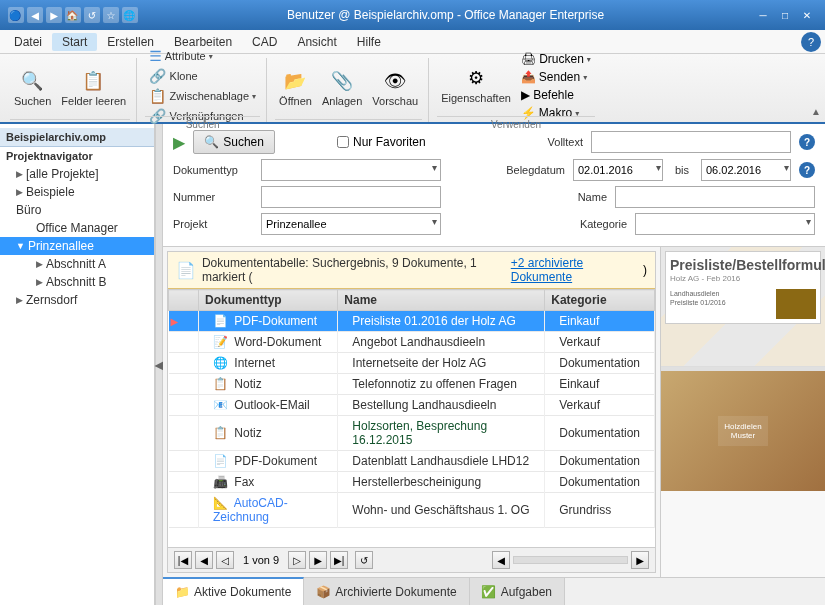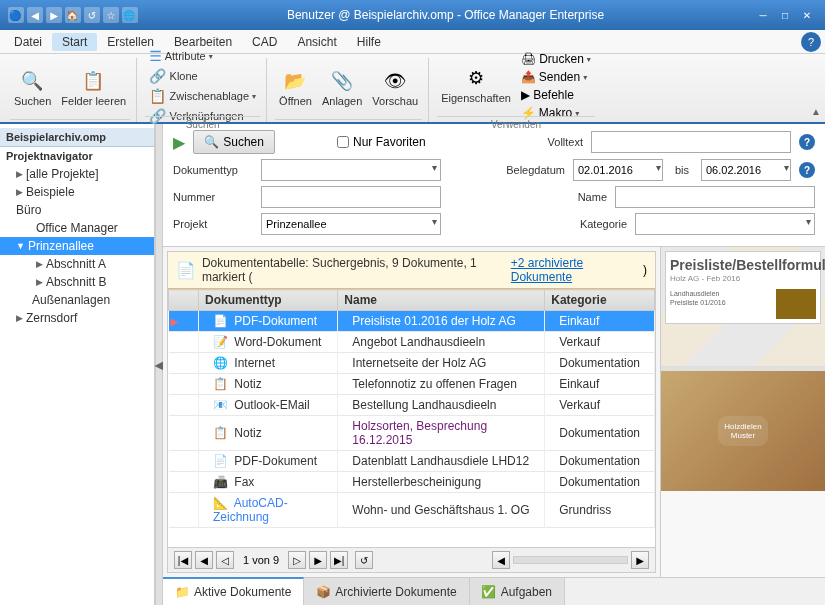--- a/index.html
+++ b/index.html
@@ -477,23 +477,20 @@
       <span class="arrow">▼</span>
       <span>Prinzenallee</span>
     </div>
     <div class="sidebar-item indent2">
       <span class="arrow">▶</span>
       <span>Abschnitt A</span>
     </div>
     <div class="sidebar-item indent2">
       <span class="arrow">▶</span>
       <span>Abschnitt B</span>
-    </div>
-    <div class="sidebar-item indent3">
-      <span>Außenanlagen</span>
     </div>
     <div class="sidebar-item">
       <span class="arrow">▶</span>
       <span>Zernsdorf</span>
     </div>
   </div>
 
   <div class="collapse-handle">
     <span>◀</span>
   </div>
@@ -641,21 +638,21 @@
     <td style="color:#333;">Verkauf</td>
   </tr>
                 <tr>
     <td style="width:16px; padding:2px 2px;">
       
     </td>
     <td>
       <span style="color:#666; margin-right:3px;">📋</span>
       <span style="color:#333;">Notiz</span>
     </td>
-    <td style="color:#701a75;">Holzsorten, Besprechung 16.12.2015</td>
+    <td style="color:#14532d;">Holzsorten, Besprechung 16.12.2015</td>
     <td style="color:#333;">Dokumentation</td>
   </tr>
                 <tr>
     <td style="width:16px; padding:2px 2px;">
       
     </td>
     <td>
       <span style="color:#cc3333; margin-right:3px;">📄</span>
       <span style="color:#333;">PDF-Dokument</span>
     </td>
@@ -713,21 +710,21 @@
               <div style="flex:1;">
                 <div style="background:#8B6914; width:40px; height:30px; float:right; margin-left:4px;"></div>
                 <div style="font-size:7px; color:#666; line-height:1.4;">Landhausdielen<br>Preisliste 01/2016</div>
               </div>
             </div>
           </div>
         </div>
         <div style="height:4px; background:#e0e0e0;"></div>
         <div class="preview-img2">
           <div style="padding:4px; background:linear-gradient(135deg, #c8a870, #a07040); width:100%; height:100%; display:flex; align-items:center; justify-content:center;">
-            <div style="background: rgba(255,255,255,0.1); padding:6px; text-align:center; font-size:8px; color:#fff;border-radius:9px;">Holzdielen<br>Muster</div>
+            <div style="background: rgba(255,255,255,0.1); padding:6px; text-align:center; font-size:8px; color:#fff;">Holzdielen<br>Muster</div>
           </div>
         </div>
       </div>
     </div>
 
     <div class="bottom-tabs">
       <div class="bottom-tab active">
         <span>📁</span>
         <span>Aktive Dokumente</span>
       </div>

